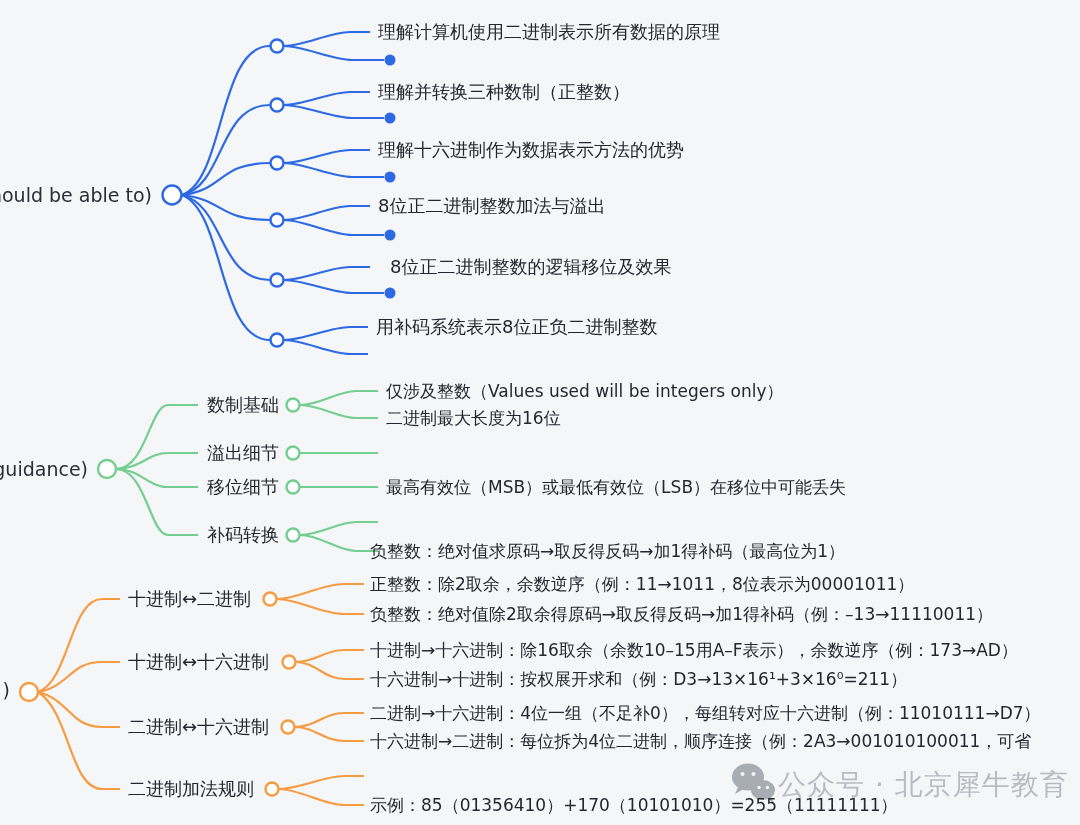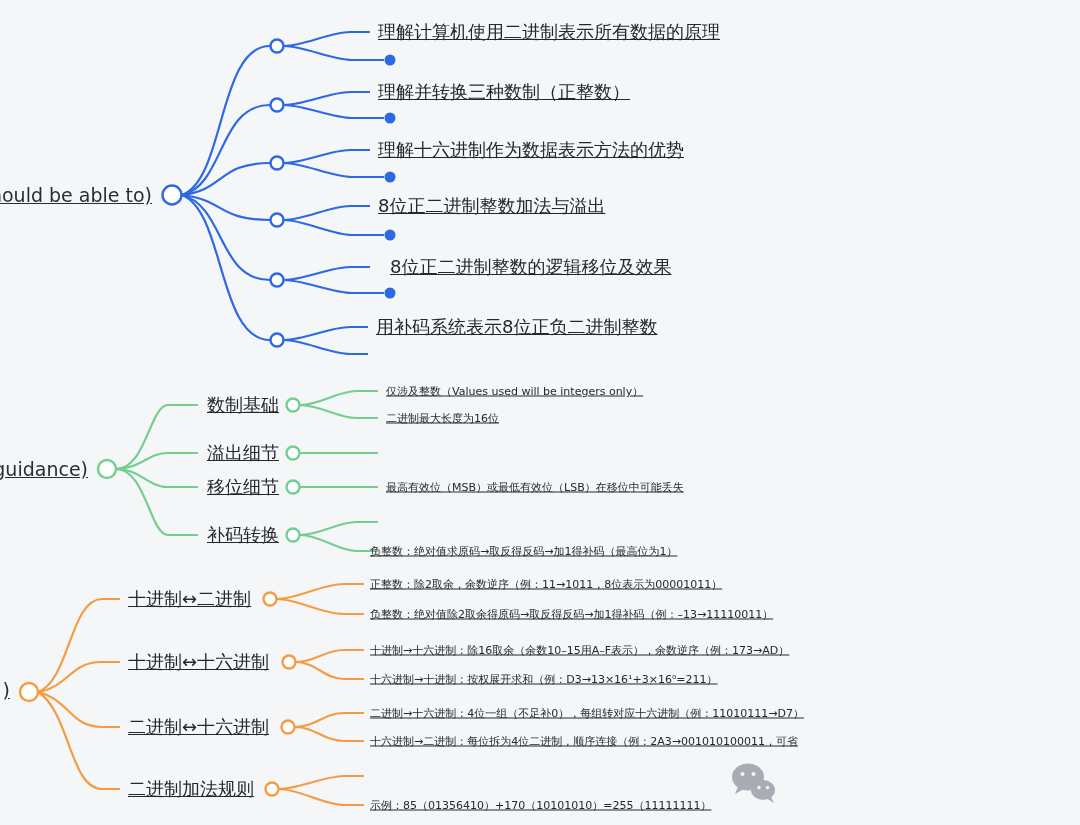--- a/index.html
+++ b/index.html
@@ -3,23 +3,23 @@
 <meta charset="utf-8">
 <style>
   html,body{margin:0;padding:0;}
   #canvas{
     position:relative;width:1080px;height:825px;overflow:hidden;
     background:#f5f6f8;
     font-family:"DejaVu Sans","Liberation Sans",sans-serif;
     color:#24282e;
   }
   #wires{position:absolute;left:0;top:0;z-index:0;}
-  .txt{position:absolute;transform:translateY(-50%);white-space:nowrap;z-index:2;text-decoration:underline;}
+  .txt{position:absolute;transform:translateY(-50%);white-space:nowrap;z-index:2;}
   .t18{font-size:18px;}
-  .t17{font-size:11px;}
+  .t17{font-size:17px;}
   .rootlabel{font-size:19px;color:#2a2e34;text-align:right;}
   .watermark-text{
     position:absolute;z-index:1;transform:translateY(-50%);white-space:nowrap;
     font-size:28px;letter-spacing:1px;color:#a9adb4;opacity:.8;
   }
   #wm-icon{position:absolute;z-index:1;opacity:.65;}
 </style>
 </head>
 <body>
 
@@ -146,14 +146,15 @@
       <ellipse cx="33" cy="30" rx="12" ry="10"></ellipse>
       <path d="M41,37 L44,43 L36,38 Z"></path>
     </g>
     <g fill="#f5f6f8">
       <circle cx="12.5" cy="14" r="2"></circle>
       <circle cx="23.5" cy="14" r="2"></circle>
       <circle cx="29" cy="27.5" r="1.7"></circle>
       <circle cx="37.5" cy="27.5" r="1.7"></circle>
     </g>
   </svg>
+  <div class="watermark-text" style="left:778px;top:785px">公众号 · 北京犀牛教育</div>
 
 </div>
 
 </body></html>

